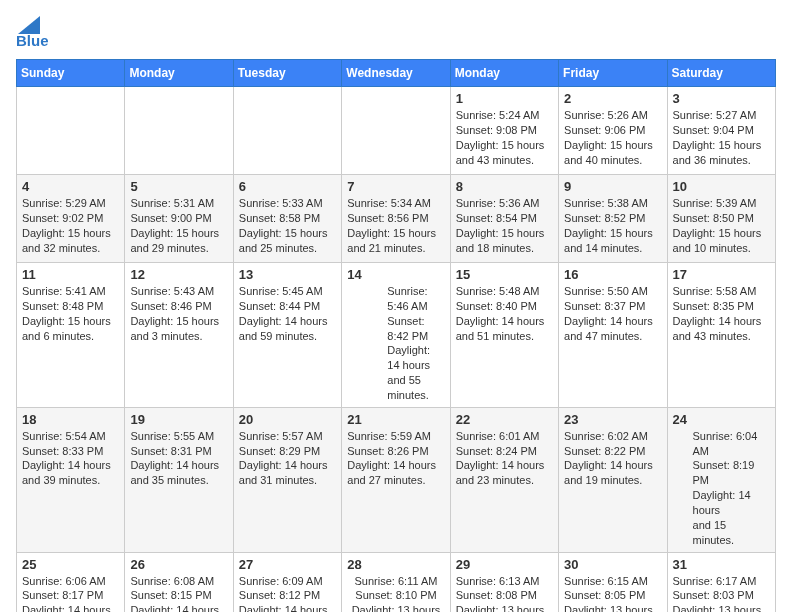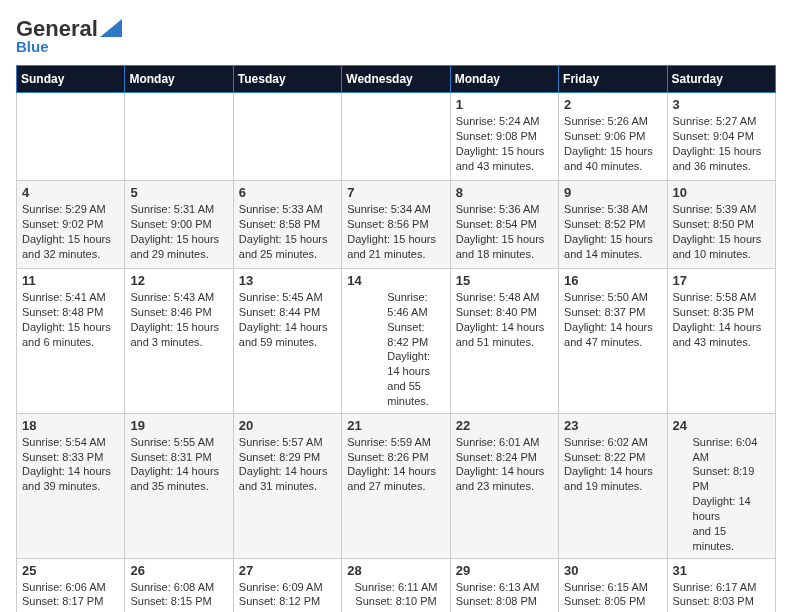--- a/index.html
+++ b/index.html
@@ -37,21 +37,21 @@
       font-size: 16px;
       font-weight: 400;
       color: #555;
     }
     .calendar {
       width: 100%;
       border-collapse: collapse;
       font-size: 11px;
     }
     .calendar th {
-      background-color: #0f172a;
+      background-color: #3b82f6;
       color: #fff;
       padding: 6px 4px;
       text-align: left;
       font-size: 12px;
       border: 1px solid #2e78c7;
     }
     .calendar td {
       border: 1px solid #ccc;
       vertical-align: top;
       padding: 4px 5px;
@@ -74,21 +74,20 @@
       line-height: 1.35;
     }
     .empty { background: #fff !important; }
   </style>
 </head>
 <body>
 
 <div class="header">
   <div class="logo">
     <div class="logo-line">
-      <span style="font-size:22px;font-weight:bold;color:#333;">General</span>
       <svg width="22" height="18" viewBox="0 0 22 18" style="margin-left:2px;margin-bottom:2px;">
         <polygon points="0,18 22,0 22,18" fill="#2e78c7"></polygon>
       </svg>
     </div>
     <span style="font-size:15px;font-weight:bold;color:#2e78c7;margin-top:-4px;">Blue</span>
   </div>
   <div class="title-block">
     <h1></h1>
     <h2></h2>
   </div>

